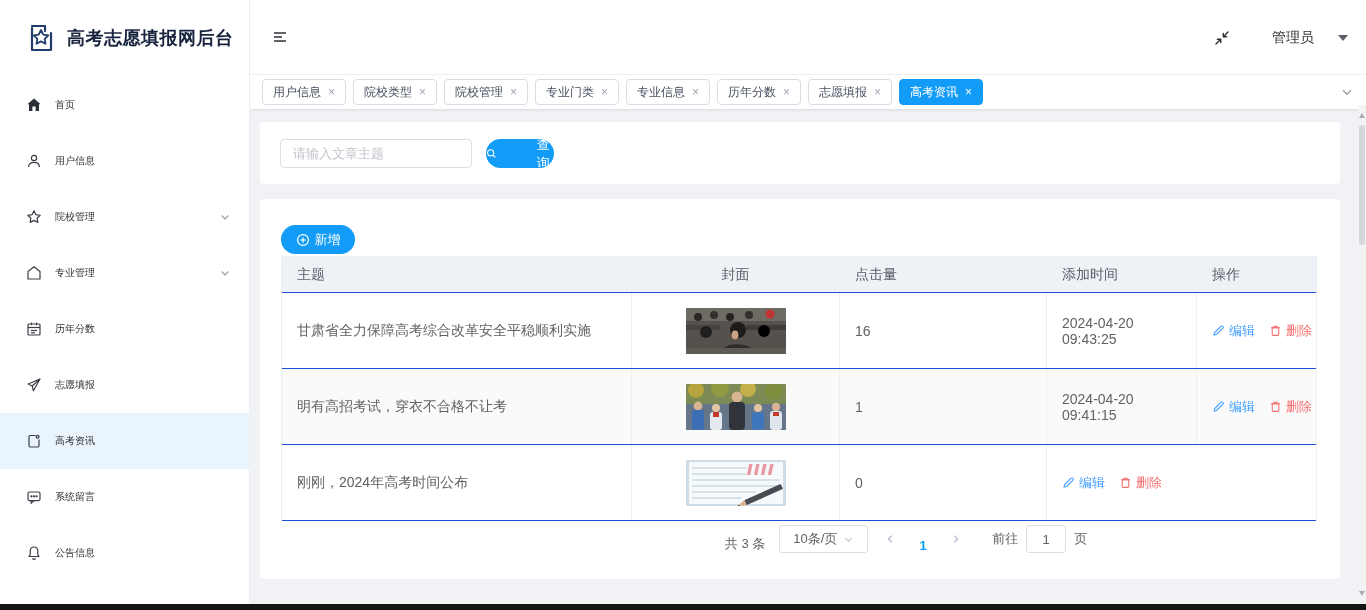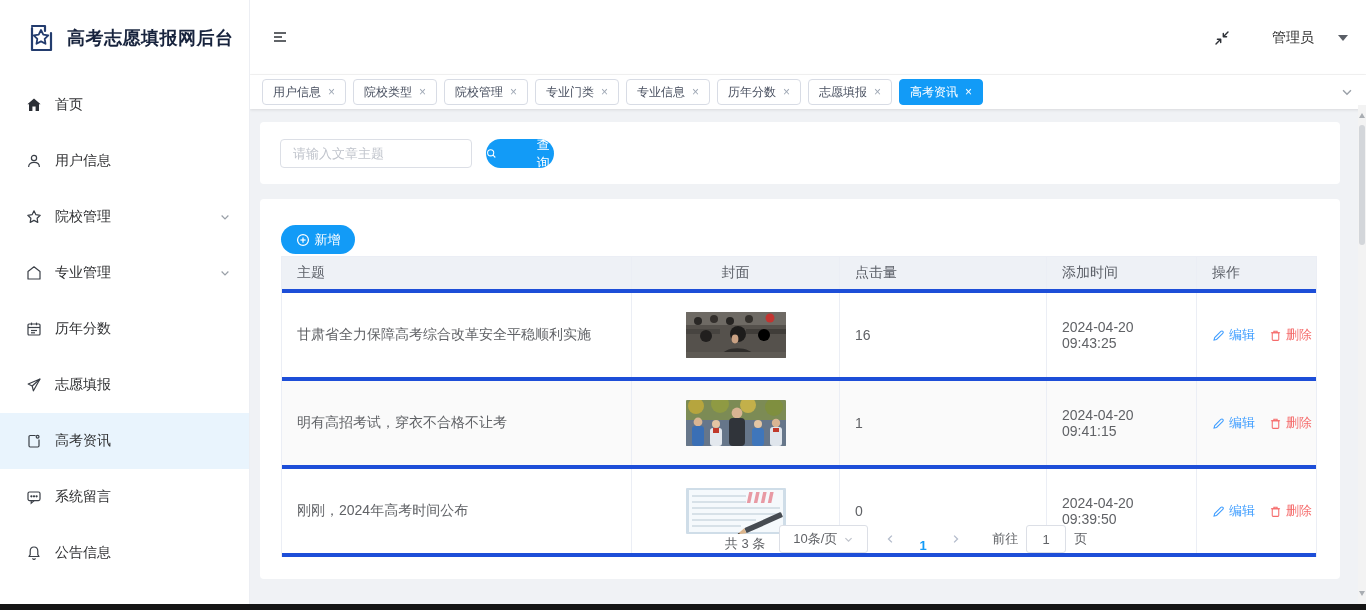--- a/index.html
+++ b/index.html
@@ -10,21 +10,21 @@
   }
   svg { display:block; }
 
   
   .sidebar { position:absolute; left:0; top:0; width:250px; height:604px;
     background:#fff; border-right:1px solid #eceef3; z-index:5; }
   .logo { height:75px; display:flex; align-items:center; padding-left:26px; gap:11px; }
   .logo-title { font-size:18px; font-weight:bold; color:#17233d; letter-spacing:.5px; }
   .menu { padding-top:2px; }
   .menu-item { height:56px; display:flex; align-items:center; gap:13px;
-    padding:0 18px 0 26px; font-size:14px; color:#303133; cursor:pointer; }
+    padding:0 18px 0 26px; font-size:10px; color:#303133; cursor:pointer; }
   .menu-item.active { background:#e9f4fd; }
   .menu-item .mi-icon { width:16px; height:16px; color:#3a3f47; flex:0 0 16px; }
   .menu-item .chev { margin-left:auto; color:#9aa0a8; }
 
   
   .topbar { position:absolute; left:250px; top:0; width:1116px; height:75px;
     background:#fff; border-bottom:1px solid #f3f3f3; }
   .fold-btn { position:absolute; left:22px; top:29px; width:16px; height:16px;
     color:#2d3036; cursor:pointer; }
   .topbar-right { position:absolute; right:18px; top:0; height:75px;
@@ -58,23 +58,23 @@
   .btn { display:inline-flex; align-items:center; justify-content:center; gap:5px;
     background:#129bf7; color:#fff; border:none; border-radius:15px; height:29px;
     font-size:13px; cursor:pointer; font-family:inherit; }
   .query-btn { position:absolute; left:226px; top:17px; width:68px;gap:36px; }
   .table-card { left:10px; top:90px; width:1080px; height:380px; }
   .add-btn { position:absolute; left:21px; top:26px; width:74px; }
 
   
   .table { position:absolute; left:21px; top:57px; width:1036px;
     border:1px solid #ebeef5; border-bottom:none; font-size:14px; color:#606266; }
-  .t-row { display:flex; border-bottom:4px solid #1d4ed8; }
+  .t-row { display:flex; border-bottom:1px solid #1d4ed8; }
   .t-row.head { background:#eef1f6; height:36px; }
-  .t-row.body { height:88px; background:#fff; }
+  .t-row.body { height:76px; background:#fff; }
   .t-row.body.stripe { background:#fafafa; }
   .t-cell { display:flex; align-items:center; padding:0 15px;
     border-right:1px solid #ebeef5; overflow:hidden; }
   .t-cell:last-child { border-right:none; }
   .c-topic { width:350px; }
   .c-cover { width:208px; justify-content:center; }
   .c-clicks { width:207px; }
   .c-time  { width:150px; }
   .c-ops   { width:119px; gap:14px; }
   .head .t-cell { color:#5c6068; }
@@ -440,21 +440,20 @@
               </g>
               <g transform="rotate(-24 75 36)">
                 <rect x="58" y="33" width="40" height="5.5" rx="1" fill="#474c52"></rect>
                 <path d="M58 33 L49 35.8 L58 38.5 Z" fill="#dcb58c"></path>
                 <path d="M51.5 35 L49 35.8 L51.5 36.7 Z" fill="#2c2c2c"></path>
               </g>
             </svg>
           </span>
         </div>
         <div class="t-cell c-clicks">0</div>
-        <div class="t-cell c-time">2024-04-20 09:39:50</div>
         <div class="t-cell c-ops">
           <button class="op-link op-edit">
             <svg width="13" height="13" viewBox="0 0 16 16" fill="none" stroke="#409eff" stroke-width="1.3">
                 <path d="M2.5 13.5 L3.3 10.6 L10.9 3 C11.6 2.3 12.9 2.3 13.4 3 C14 3.6 13.9 4.7 13.3 5.3 L5.6 12.9 Z"></path>
               </svg>
             <span>编辑</span>
           </button>
           <button class="op-link op-del">
             <svg width="13" height="13" viewBox="0 0 16 16" fill="none" stroke="#f56c6c" stroke-width="1.3">
                 <rect x="4" y="4.6" width="8" height="9.4" rx="1"></rect>

